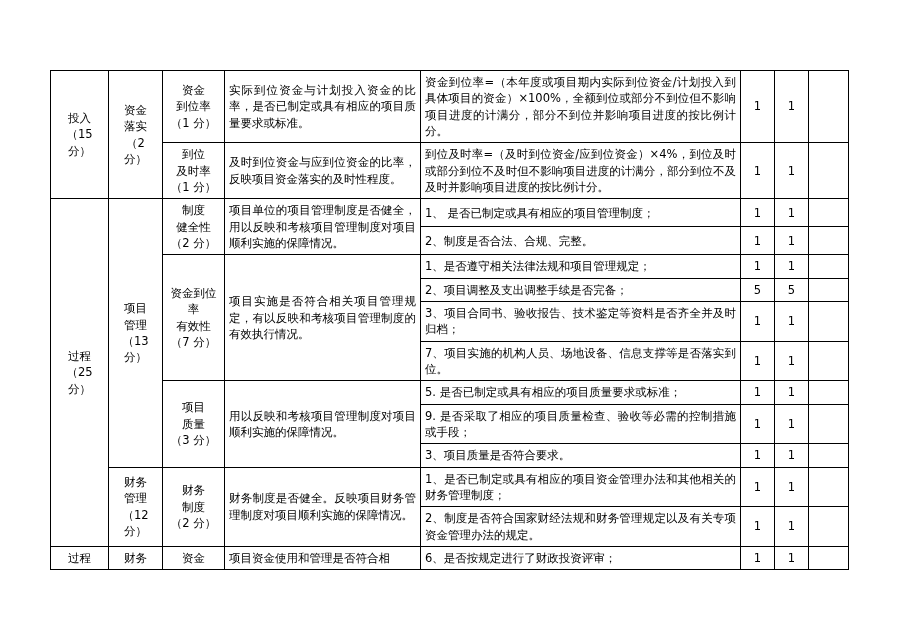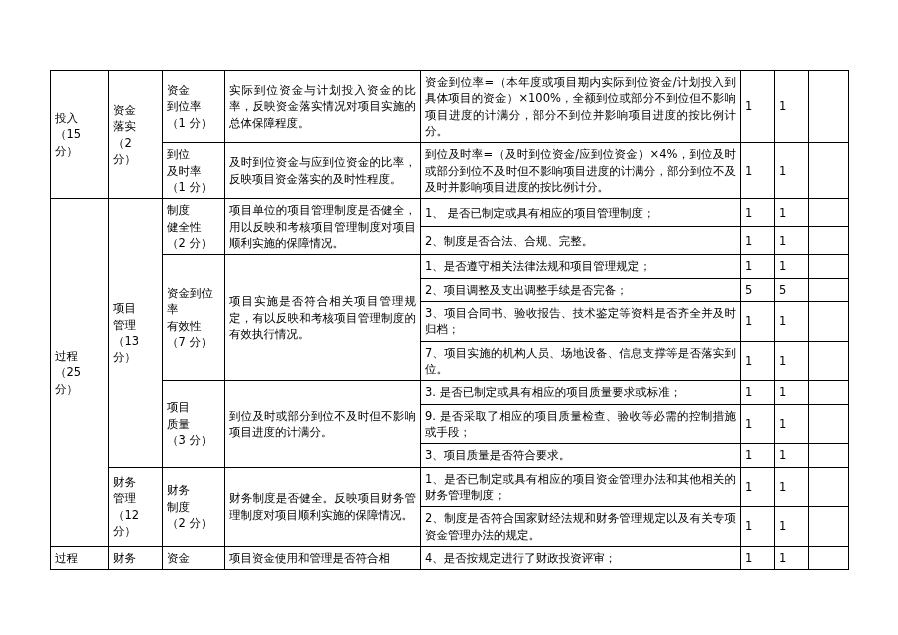--- a/index.html
+++ b/index.html
@@ -43,21 +43,21 @@
   .c-idx   { width: 54px;  text-align: center; }
   .c-sub   { width: 62px;  text-align: center; }
   .c-desc  { width: 196px; text-align: left; }
   .c-point { width: 320px; text-align: left; }
   .c-n1    { width: 34px;  text-align: center; }
   .c-n2    { width: 34px;  text-align: center; }
   .c-n3    { width: 40px;  text-align: center; }
 
   .stack { display: block; }
   .stack span { display: block; }
-  .cell-center { text-align: left; }
+  .cell-center { text-align: center; }
   .p-just { text-align: justify; text-justify: inter-ideograph; }
 </style>
 </head>
 <body>
 
 <div id="page">
   <div id="table-wrap">
     <table class="eval">
       <colgroup>
         <col class="c-dim">
@@ -85,21 +85,21 @@
               <span>（2 分）</span>
             </span>
           </td>
           <td class="cell-center">
             <span class="stack">
               <span>资金</span>
               <span>到位率</span>
               <span>（1 分）</span>
             </span>
           </td>
-          <td class="p-just">实际到位资金与计划投入资金的比率，反映资金落实情况对项目实施的总体保障程度。</td>
+          <td class="p-just">实际到位资金与计划投入资金的比率，是否已制定或具有相应的项目质量要求或标准。</td>
           <td class="p-just">资金到位率=（本年度或项目期内实际到位资金/计划投入到具体项目的资金）×100%，全额到位或部分不到位但不影响项目进度的计满分，部分不到位并影响项目进度的按比例计分。</td>
           <td class="cell-center">1</td>
           <td class="cell-center">1</td>
           <td class="cell-center"></td>
         </tr>
 
         <tr>
           <td class="cell-center">
             <span class="stack">
               <span>到位</span>
@@ -186,22 +186,22 @@
         </tr>
 
         <tr>
           <td class="cell-center" rowspan="3">
             <span class="stack">
               <span>项目</span>
               <span>质量</span>
               <span>（3 分）</span>
             </span>
           </td>
-          <td class="p-just" rowspan="3">到位及时或部分到位不及时但不影响项目进度的计满分。</td>
-          <td class="p-just">3. 是否已制定或具有相应的项目质量要求或标准；</td>
+          <td class="p-just" rowspan="3">用以反映和考核项目管理制度对项目顺利实施的保障情况。</td>
+          <td class="p-just">5. 是否已制定或具有相应的项目质量要求或标准；</td>
           <td class="cell-center">1</td>
           <td class="cell-center">1</td>
           <td class="cell-center"></td>
         </tr>
 
         <tr>
           <td class="p-just">9. 是否采取了相应的项目质量检查、验收等必需的控制措施或手段；</td>
           <td class="cell-center">1</td>
           <td class="cell-center">1</td>
           <td class="cell-center"></td>
@@ -241,21 +241,21 @@
           <td class="cell-center">1</td>
           <td class="cell-center">1</td>
           <td class="cell-center"></td>
         </tr>
 
         <tr>
           <td class="cell-center">过程</td>
           <td class="cell-center">财务</td>
           <td class="cell-center">资金</td>
           <td class="p-just">项目资金使用和管理是否符合相</td>
-          <td class="p-just">4、是否按规定进行了财政投资评审；</td>
+          <td class="p-just">6、是否按规定进行了财政投资评审；</td>
           <td class="cell-center">1</td>
           <td class="cell-center">1</td>
           <td class="cell-center"></td>
         </tr>
       </tbody>
     </table>
   </div>
 </div>
 
 </body></html>

